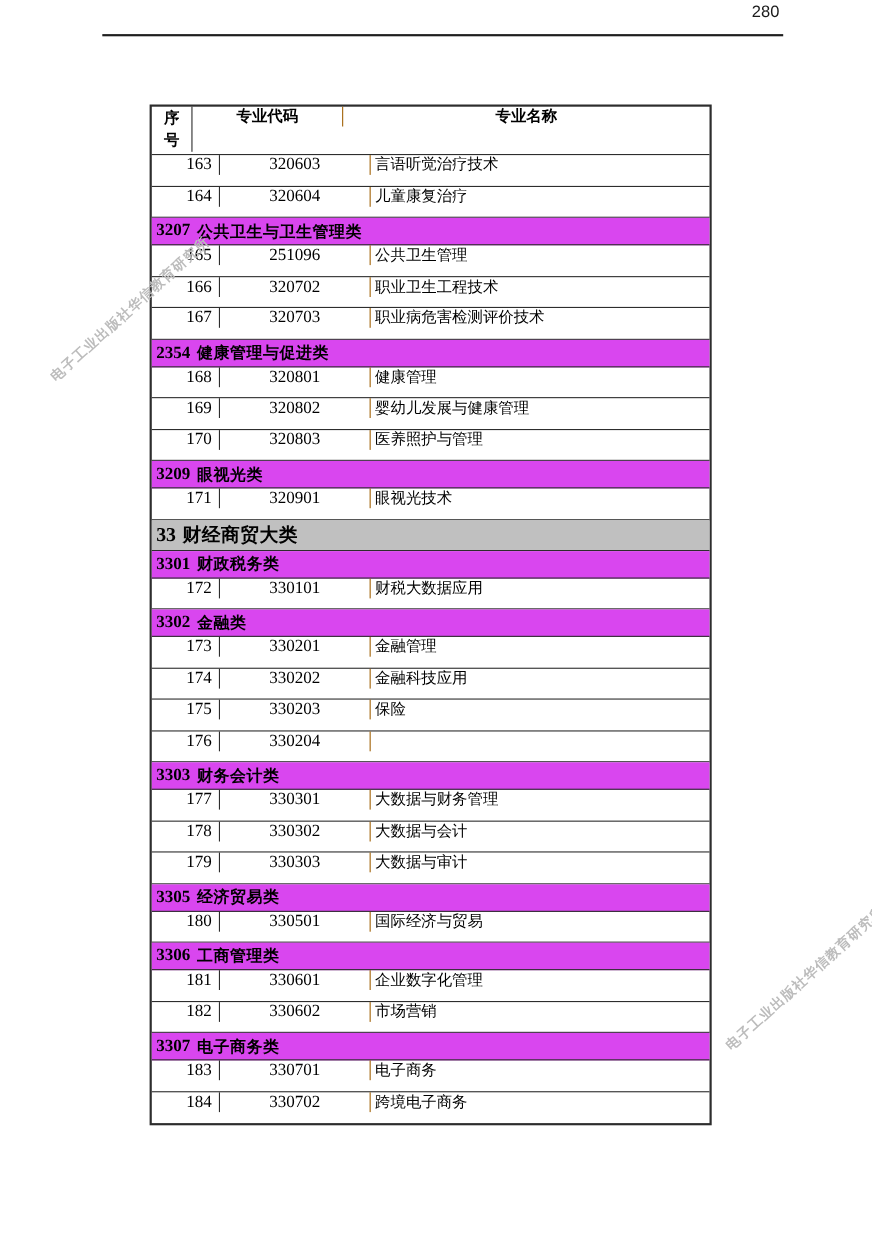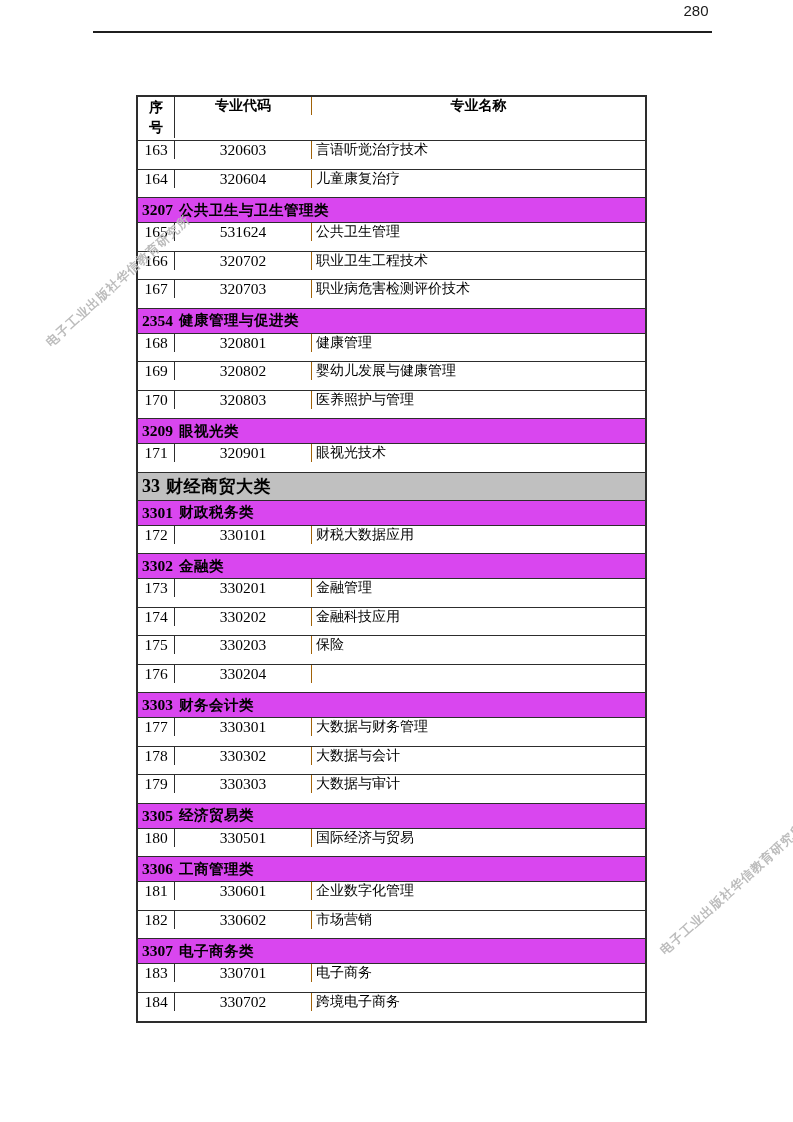--- a/index.html
+++ b/index.html
@@ -13,21 +13,21 @@
   .row{display:flex;border-bottom:1px solid #2d2d2d;align-items:flex-start;box-sizing:border-box;}
   #rows .row:last-child{border-bottom:none;}
   .c1{width:37px;border-right:1px solid #2d2d2d;display:flex;align-items:center;
         justify-content:center;box-sizing:border-box;}
   .c2{width:137px;border-right:1px solid #a16207;display:flex;align-items:center;
         justify-content:center;box-sizing:border-box;}
   .c3{flex:1;display:flex;align-items:center;padding-left:4px;box-sizing:border-box;}
   .hdr{height:44px;font-weight:bold;font-size:14px;}
   .hdr .c3{justify-content:center;padding-left:0;}
   .h1{width:1.1em;word-break:break-all;line-height:1.45;text-align:center;}
-  .data-row{height:28.5px;}
+  .data-row{height:28.5px;padding-left:25px;}
   .num,.code{font-family:"Liberation Serif",serif;font-size:15.5px;}
   .name{font-size:14px;}
   .section-row{height:25px;background:#d946ef;display:flex;align-items:center;
         padding-left:4px;gap:6px;}
   .scode{font-family:"Liberation Serif",serif;font-weight:bold;font-size:15.5px;}
   .sname{font-weight:bold;font-size:14.5px;letter-spacing:0.5px;}
   .major-row{height:28px;background:#c0c0c0;}
   .major-row .scode{font-size:18px;}
   .major-row .sname{font-size:17px;}
   .wm{position:absolute;white-space:nowrap;font-size:12.5px;color:#bcbcbc;
@@ -81,21 +81,21 @@
         </div>
         <div class="row section-row">
           <span class="scode">3207</span>
           <span class="sname">公共卫生与卫生管理类</span>
         </div>
         <div class="row data-row">
           <div class="c1">
             <span class="num">165</span>
           </div>
           <div class="c2">
-            <span class="code">531624</span>
+            <span class="code">251096</span>
           </div>
           <div class="c3">
             <span class="name">公共卫生管理</span>
           </div>
         </div>
         <div class="row data-row">
           <div class="c1">
             <span class="num">166</span>
           </div>
           <div class="c2">

